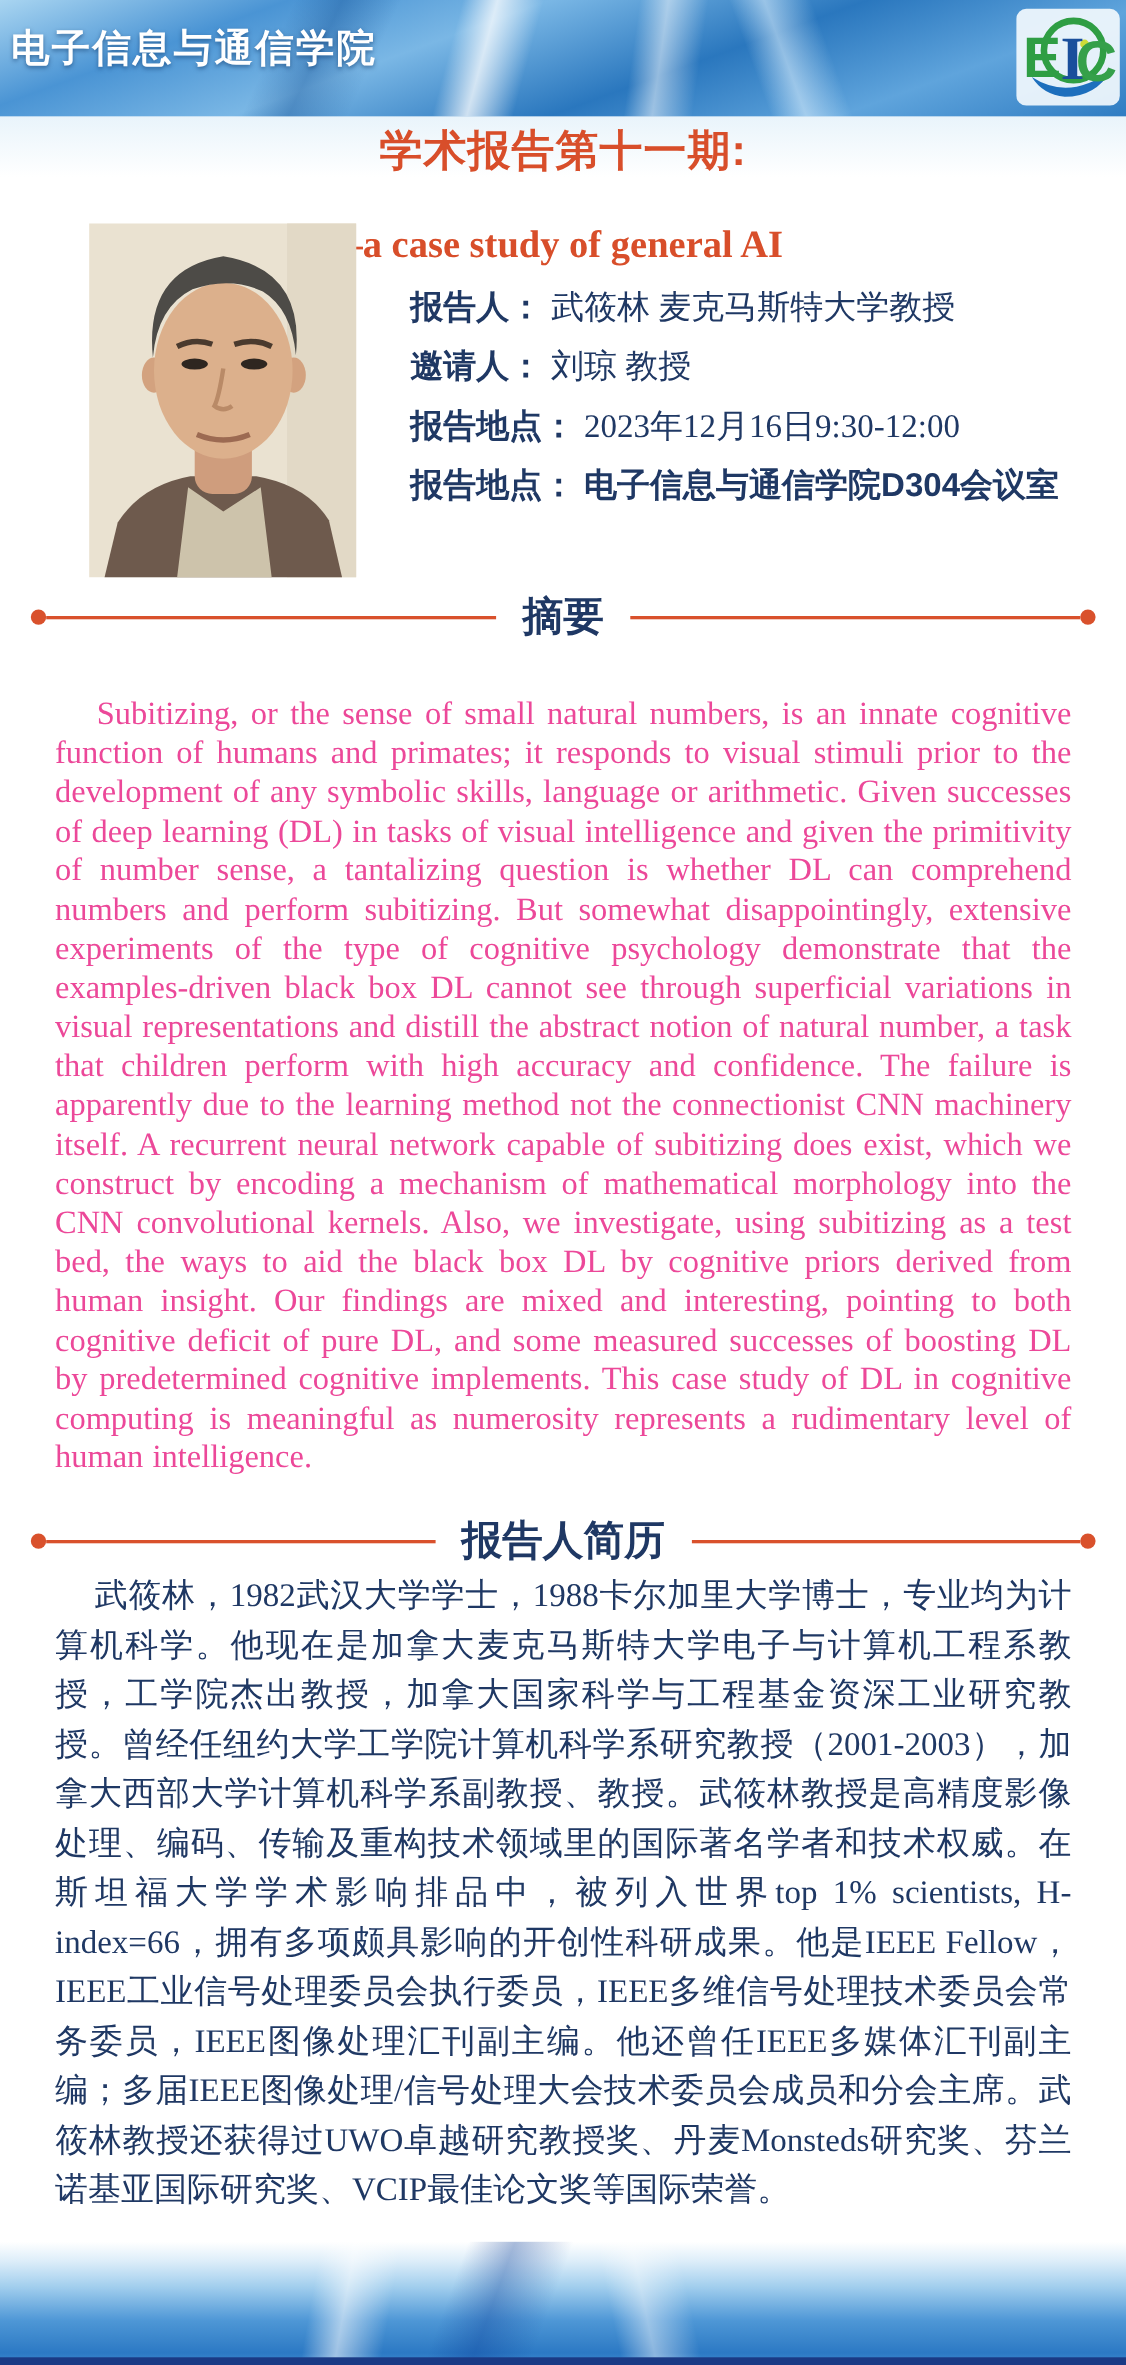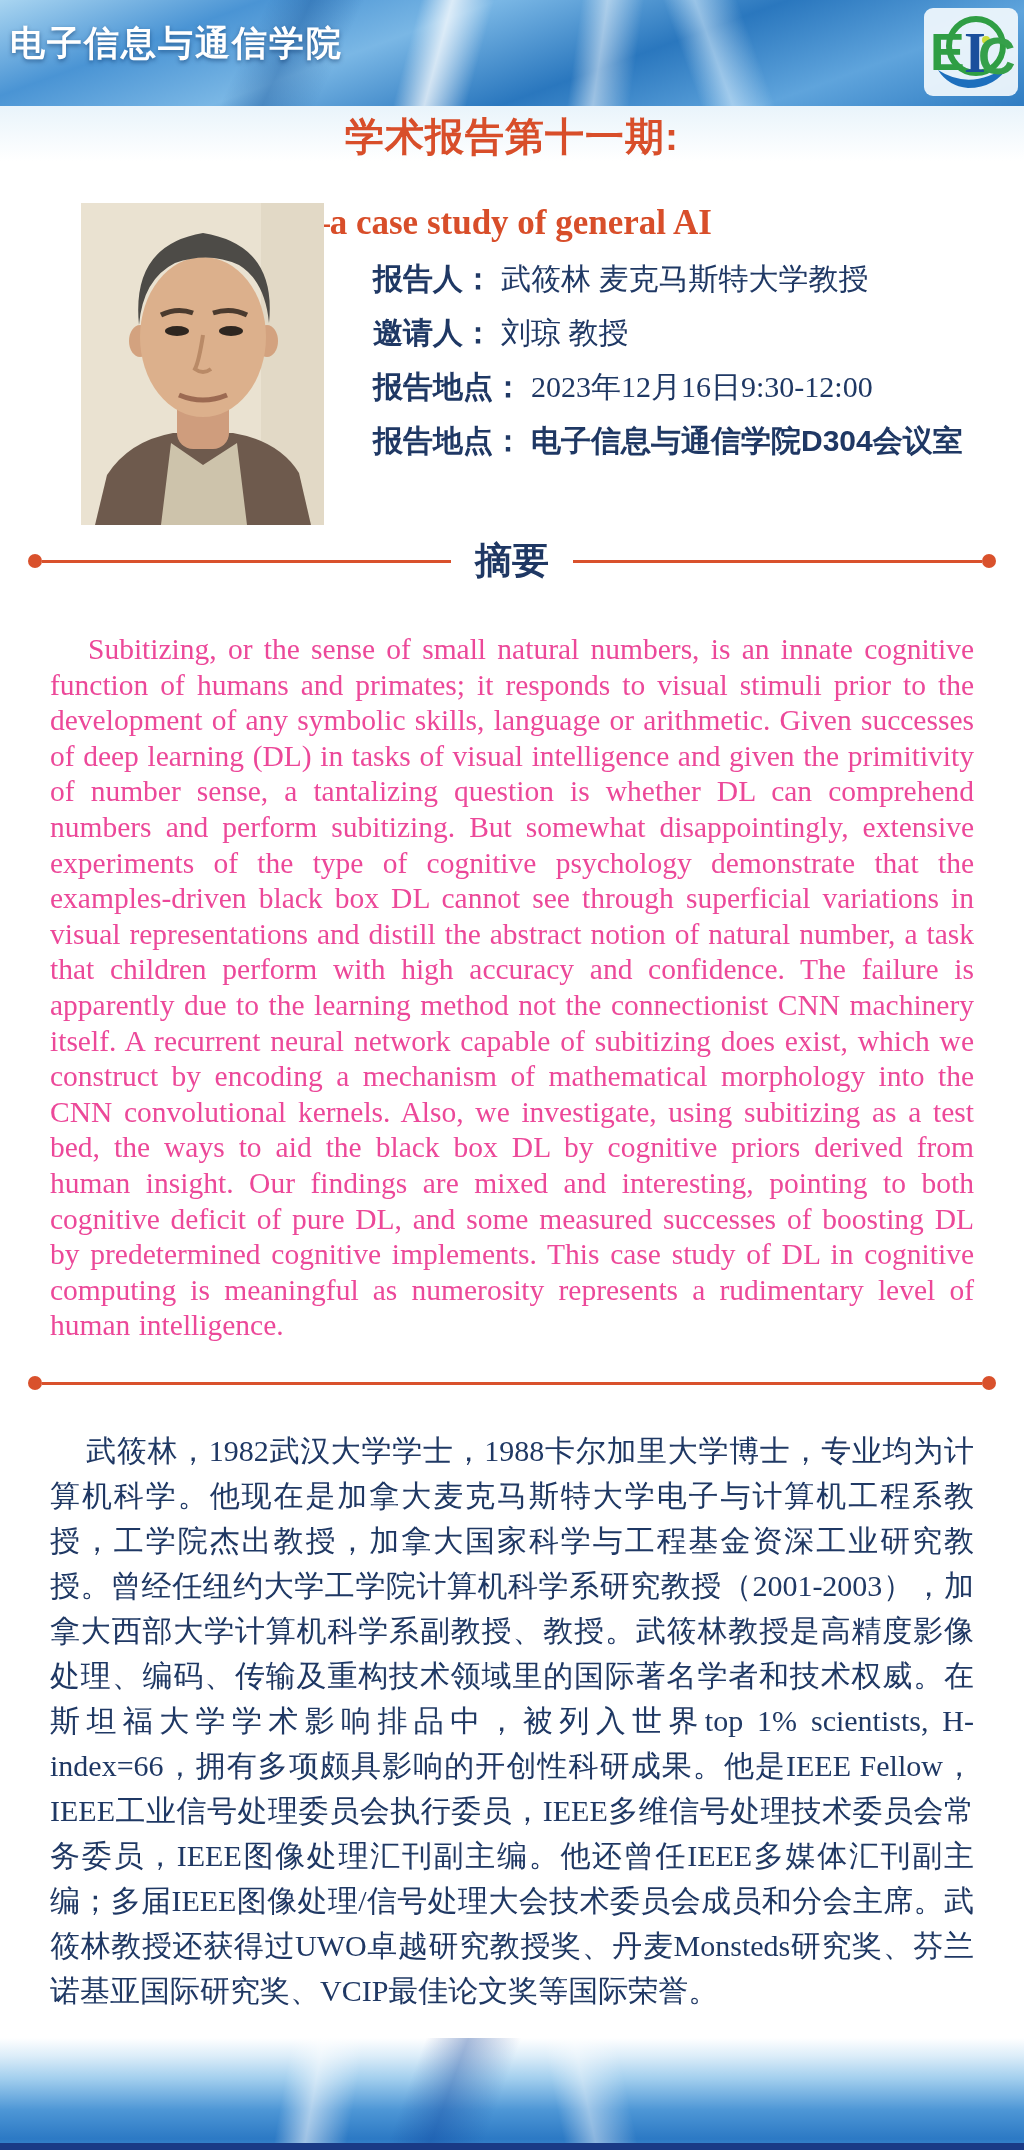--- a/index.html
+++ b/index.html
@@ -143,20 +143,21 @@
     <span class="line"></span>
     <span class="divider-label">摘要</span>
     <span class="line"></span>
     <span class="dot"></span>
   </div>
   <div class="abstract-body">Subitizing, or the sense of small natural numbers, is an innate cognitive function of humans and primates; it responds to visual stimuli prior to the development of any symbolic skills, language or arithmetic. Given successes of deep learning (DL) in tasks of visual intelligence and given the primitivity of number sense, a tantalizing question is whether DL can comprehend numbers and perform subitizing. But somewhat disappointingly, extensive experiments of the type of cognitive psychology demonstrate that the examples-driven black box DL cannot see through superficial variations in visual representations and distill the abstract notion of natural number, a task that children perform with high accuracy and confidence.  The failure is apparently due to the learning method not the connectionist CNN machinery itself. A recurrent neural network capable of subitizing does exist, which we construct by encoding a mechanism of mathematical morphology into the CNN convolutional kernels. Also, we investigate, using subitizing as a test bed, the ways to aid the black box DL by cognitive priors derived from human insight. Our findings are mixed and interesting, pointing to both cognitive deficit of pure DL, and some measured successes of boosting DL by predetermined cognitive implements. This case study of DL in cognitive computing is meaningful as numerosity represents a rudimentary level of human intelligence.</div>
 
   <div class="divider divider-bio">
     <span class="dot"></span>
     <span class="line"></span>
+    <span class="divider-label">报告人简历</span>
     <span class="line"></span>
     <span class="dot"></span>
   </div>
   <div class="bio-body">武筱林，1982武汉大学学士，1988卡尔加里大学博士，专业均为计算机科学。他现在是加拿大麦克马斯特大学电子与计算机工程系教授，工学院杰出教授，加拿大国家科学与工程基金资深工业研究教授。曾经任纽约大学工学院计算机科学系研究教授（2001-2003），加拿大西部大学计算机科学系副教授、教授。武筱林教授是高精度影像处理、编码、传输及重构技术领域里的国际著名学者和技术权威。在斯坦福大学学术影响排品中，被列入世界top 1% scientists, H-index=66，拥有多项颇具影响的开创性科研成果。他是IEEE Fellow，IEEE工业信号处理委员会执行委员，IEEE多维信号处理技术委员会常务委员，IEEE图像处理汇刊副主编。他还曾任IEEE多媒体汇刊副主编；多届IEEE图像处理/信号处理大会技术委员会成员和分会主席。武筱林教授还获得过UWO卓越研究教授奖、丹麦Monsteds研究奖、芬兰诺基亚国际研究奖、VCIP最佳论文奖等国际荣誉。</div>
 
   <footer class="footer">
     <div class="footer-strip"></div>
   </footer>
 
 </div>

